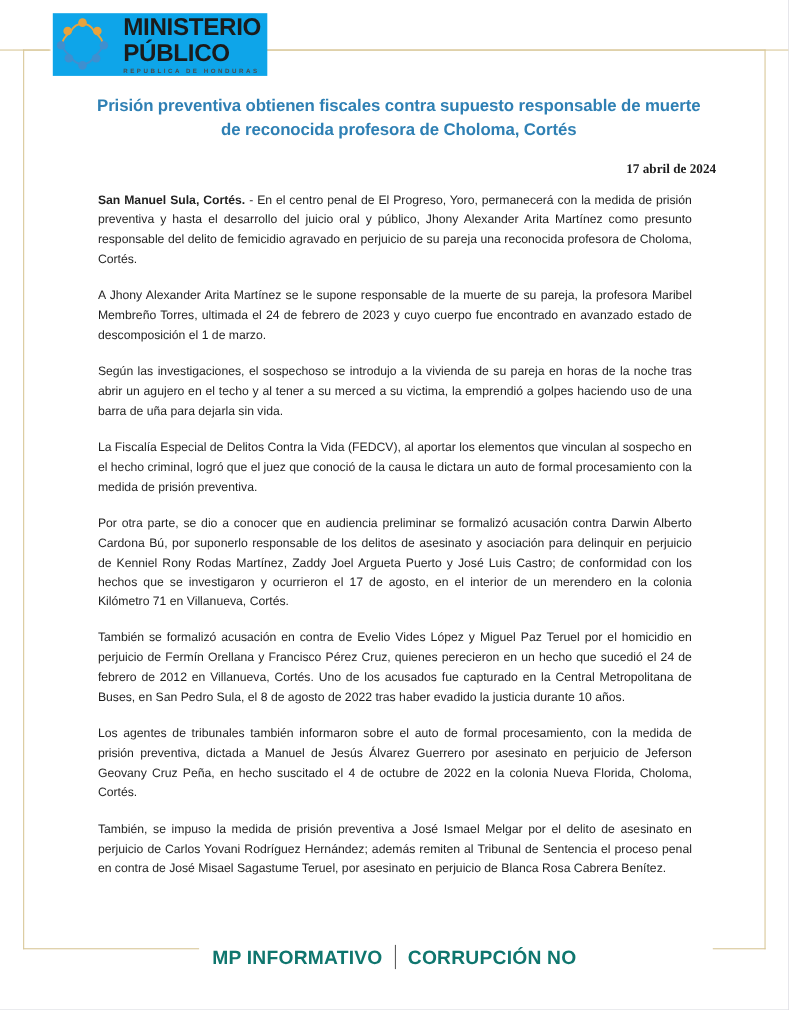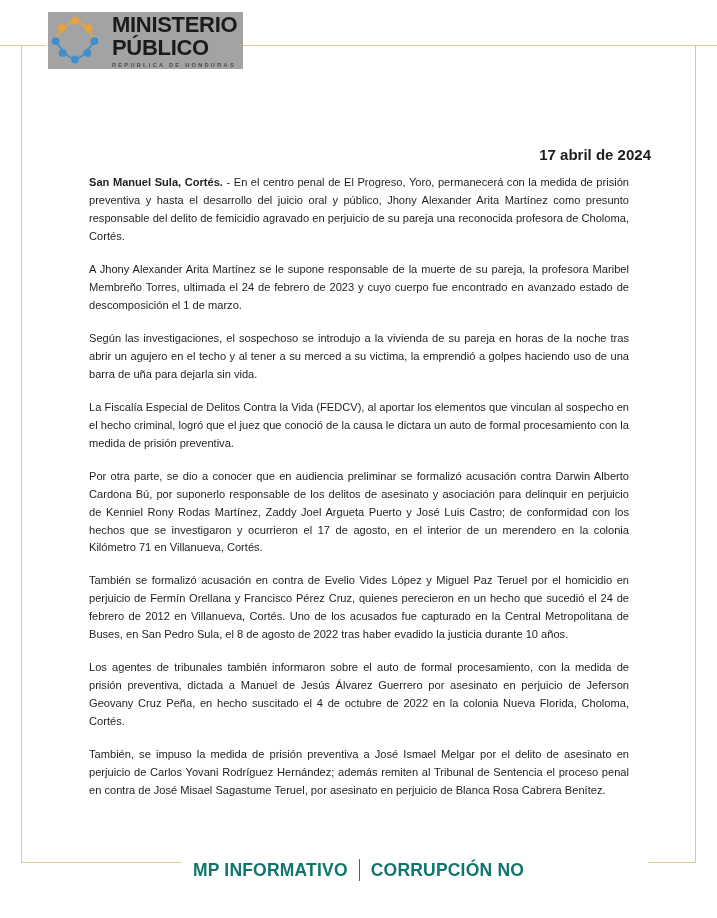--- a/index.html
+++ b/index.html
@@ -48,21 +48,21 @@
   .header-rule-r { left: 212px; right: 0px; }
 
   
   .masthead {
     position: absolute;
     left: 48px;
     top: 12px;
     display: flex;
     align-items: center;
     gap: 10px;
-    background: #a3a3a3;
+    background: #0ea5e9;
     padding-right: 6px;
     z-index: 3;
   }
   .logo-mark { width: 54px; height: 54px; display: block; flex: none; }
   .wordmark { line-height: 1; padding-top: 2px; }
   .wordmark .l1, .wordmark .l2 {
     font-family: "Liberation Sans", sans-serif;
     font-weight: bold;
     font-size: 22px;
     letter-spacing: -0.3px;
@@ -89,23 +89,24 @@
     color: #2f80b4;
     font-weight: bold;
     font-size: 15.3px;
     line-height: 1.45;
     letter-spacing: -0.1px;
   }
   .doc-date {
     position: absolute;
     right: 66px;
     top: 146px;
-    font-size: 15px;
+    font-size: 12px;
     font-weight: bold;
     color: #1d1d1d;
+    font-family: Liberation Serif, serif;
   }
   .doc-content {
     position: absolute;
     left: 89px;
     right: 88px;
     top: 174px;
   }
   .doc-content p {
     margin: 0 0 15px 0;
     font-size: 11.1px;
@@ -183,20 +184,21 @@
       <circle cx="73" cy="74" r="7.2" fill="#3f8fcf"></circle>
       <circle cx="50" cy="86" r="7.2" fill="#3f8fcf"></circle>
     </svg>
     <div class="wordmark">
       <span class="l1">MINISTERIO</span>
       <span class="l2">PÚBLICO</span>
       <span class="l3">REPUBLICA DE HONDURAS</span>
     </div>
   </div>
 
+  <div class="doc-title">Prisión preventiva obtienen fiscales contra supuesto responsable de muerte de reconocida profesora de Choloma, Cortés</div>
 
   <div class="doc-date">17 abril de 2024</div>
 
   <div class="doc-content">
     <p><span class="dateline">San Manuel Sula, Cortés.</span><span> - En el centro penal de El Progreso, Yoro, permanecerá con la medida de prisión preventiva y hasta el desarrollo del juicio oral y público, Jhony Alexander Arita Martínez como presunto responsable del delito de femicidio agravado en perjuicio de su pareja una reconocida profesora de Choloma, Cortés.</span></p>
     <p>A Jhony Alexander Arita Martínez se le supone responsable de la muerte de su pareja, la profesora Maribel Membreño Torres, ultimada el 24 de febrero de 2023 y cuyo cuerpo fue encontrado en avanzado estado de descomposición el 1 de marzo.</p>
     <p>Según las investigaciones, el sospechoso se introdujo a la vivienda de su pareja en horas de la noche tras abrir un agujero en el techo y al tener a su merced a su victima, la emprendió a golpes haciendo uso de una barra de uña para dejarla sin vida.</p>
     <p>La Fiscalía Especial de Delitos Contra la Vida (FEDCV), al aportar los elementos que vinculan al sospecho en el hecho criminal, logró que el juez que conoció de la causa le dictara un auto de formal procesamiento con la medida de prisión preventiva.</p>
     <p>Por otra parte, se dio a conocer que en audiencia preliminar se formalizó acusación contra Darwin Alberto Cardona Bú, por suponerlo responsable de los delitos de asesinato y asociación para delinquir en perjuicio de Kenniel Rony Rodas Martínez, Zaddy Joel Argueta Puerto y José Luis Castro; de conformidad con los hechos que se investigaron y ocurrieron el 17 de agosto, en el interior de un merendero en la colonia Kilómetro 71 en Villanueva, Cortés.</p>
     <p>También se formalizó acusación en contra de Evelio Vides López y Miguel Paz Teruel por el homicidio en perjuicio de Fermín Orellana y Francisco Pérez Cruz, quienes perecieron en un hecho que sucedió el 24 de febrero de 2012 en Villanueva, Cortés. Uno de los acusados fue capturado en la Central Metropolitana de Buses, en San Pedro Sula, el 8 de agosto de 2022 tras haber evadido la justicia durante 10 años.</p>

